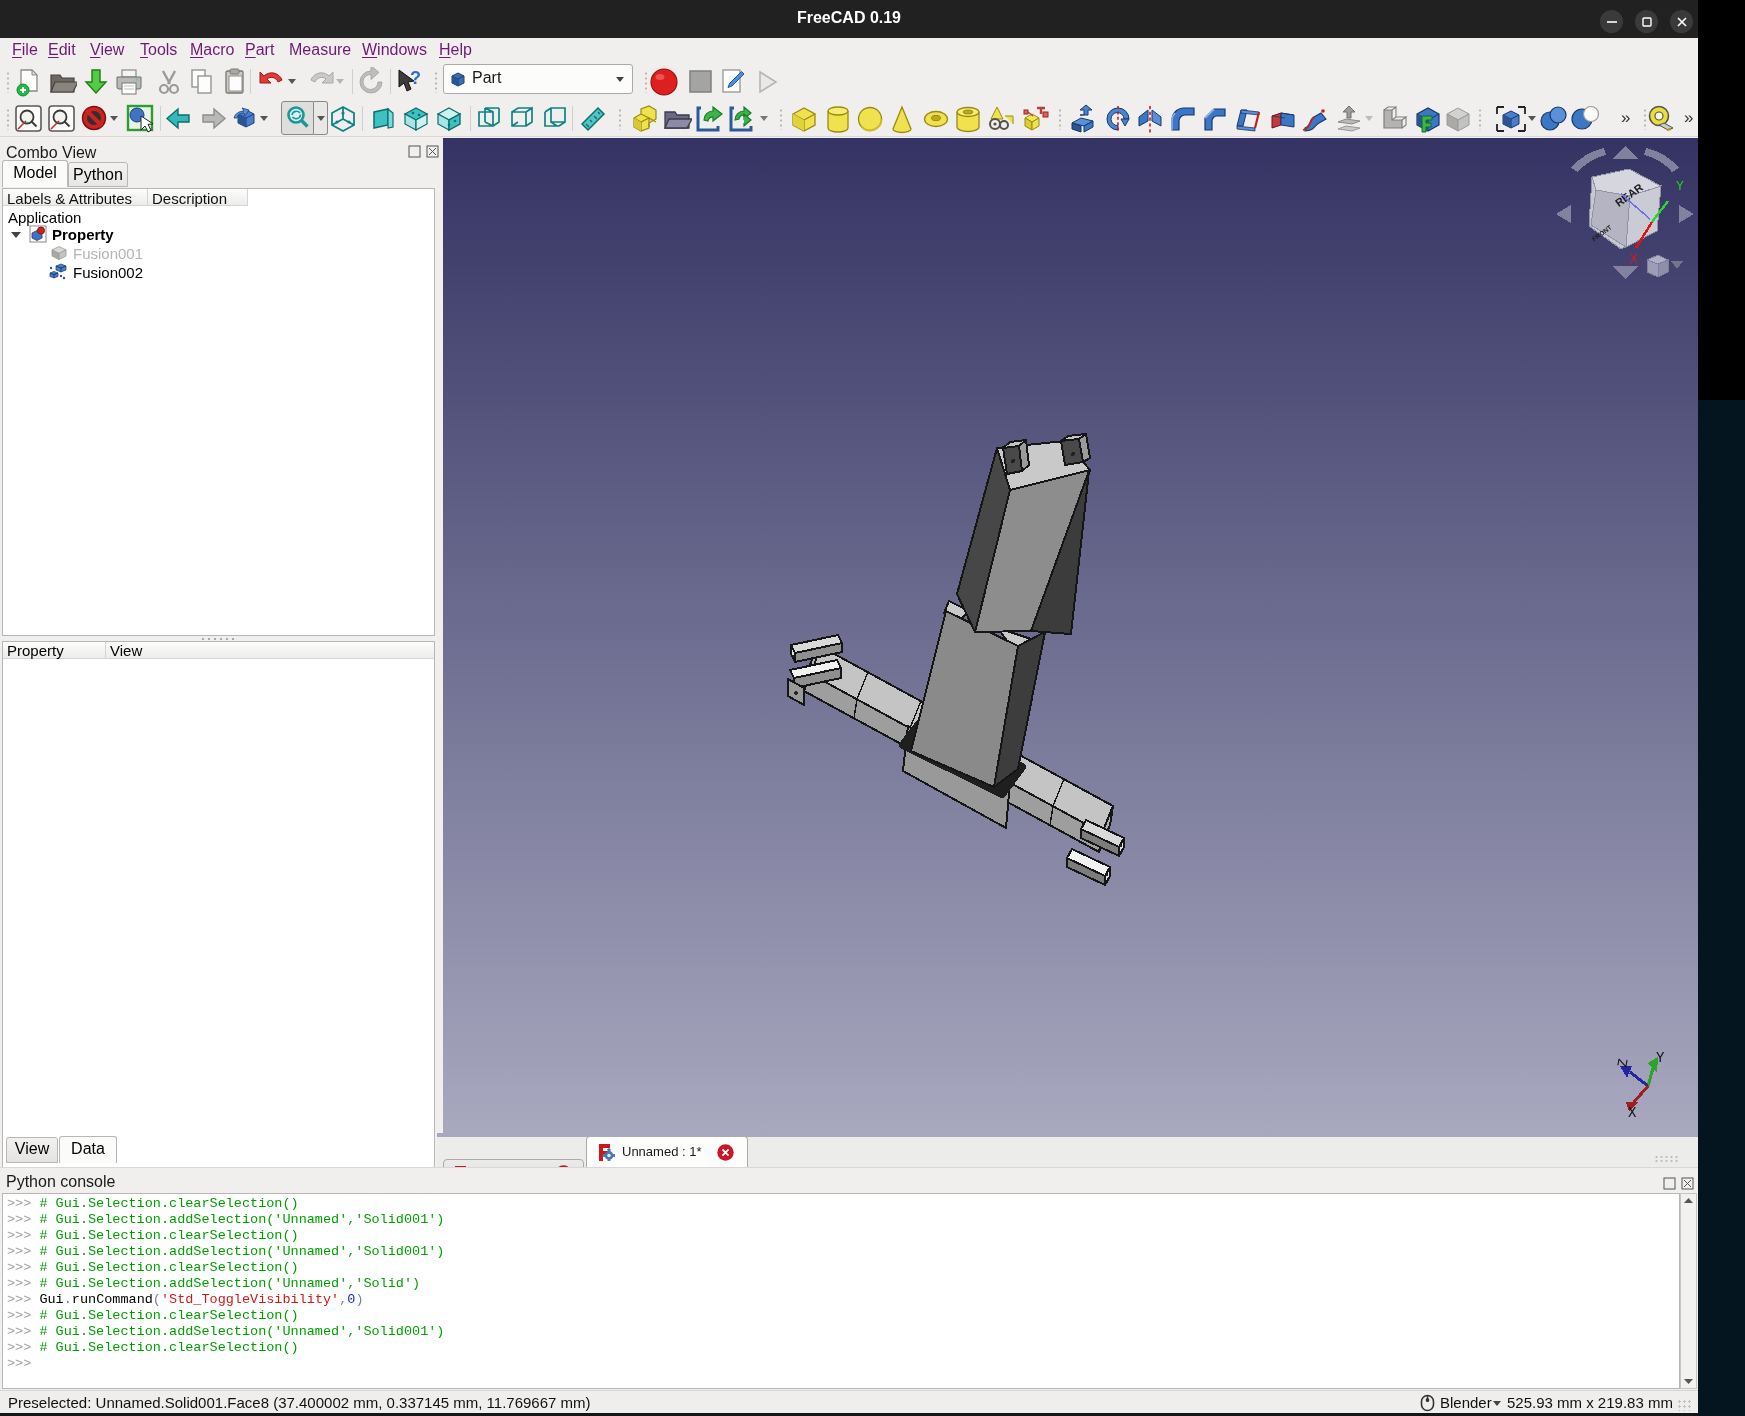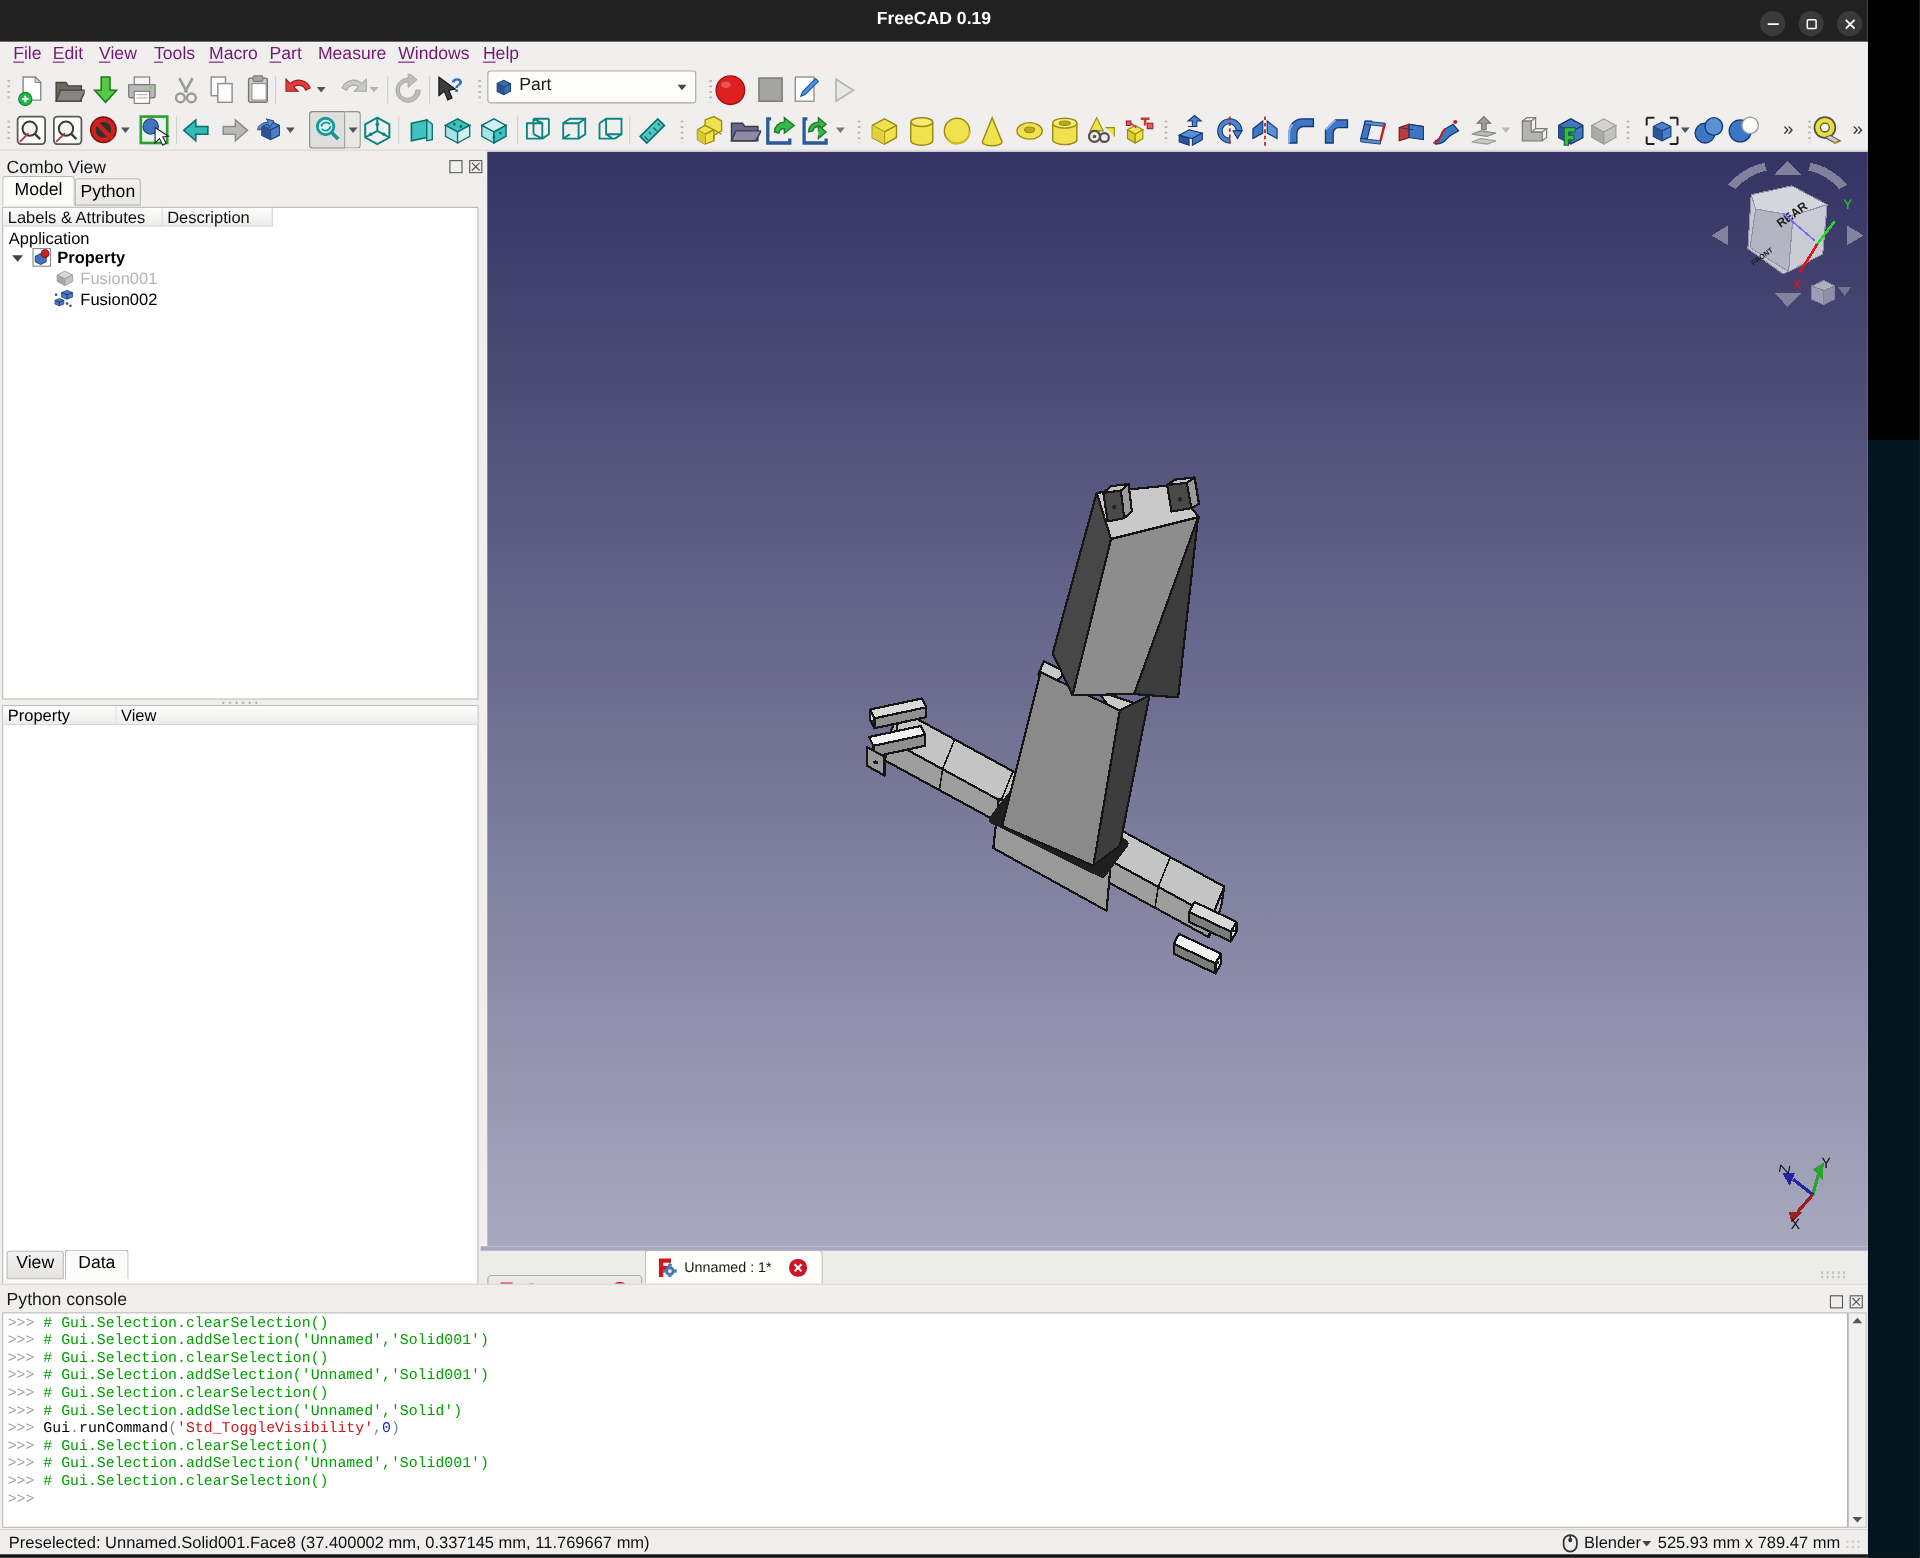--- a/index.html
+++ b/index.html
@@ -634,17 +634,17 @@
   </div>
   <div id="statusbar">
     <div class="l">Preselected: Unnamed.Solid001.Face8 (37.400002 mm, 0.337145 mm, 11.769667 mm)</div>
     <svg style="position:absolute; left:1420px; top:3px" width="15" height="18" viewBox="0 0 15 18">
         <rect x="1.5" y="1.5" width="12" height="15" rx="6" fill="none" stroke="#333" stroke-width="1.6"></rect>
         <line x1="7.5" y1="1.5" x2="7.5" y2="7" stroke="#333" stroke-width="1.4"></line>
         <rect x="5.8" y="4" width="3.4" height="4" rx="1.5" fill="#333"></rect>
       </svg>
     <div style="position:absolute; left:1440px; top:3px;">Blender</div>
     <div style="position:absolute; left:1493px; top:10px; width:0; height:0; border-left:4px solid transparent; border-right:4px solid transparent; border-top:5px solid #444;"></div>
-    <div style="position:absolute; left:1507px; top:3px;">525.93 mm x 789.47 mm</div>
+    <div style="position:absolute; left:1507px; top:3px;">525.93 mm x 219.83 mm</div>
     <div style="position:absolute; left:1677px; top:8px; width:14px; height:12px; background-image:radial-gradient(circle,#c2c2c0 1px,transparent 1.2px); background-size:5px 5px;"></div>
   </div>
   <div id="botline"></div>
 </div>
 
 </body></html>

